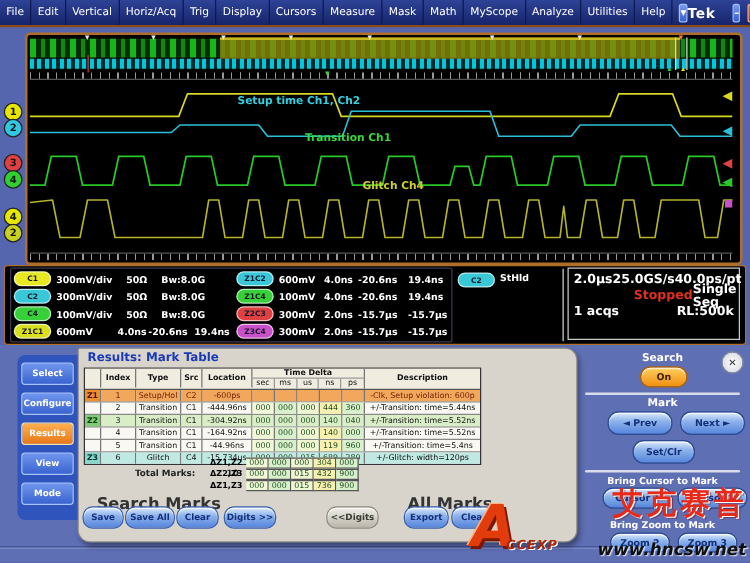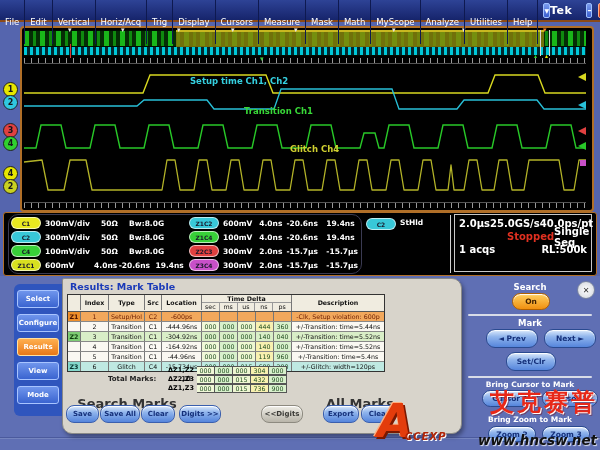--- a/index.html
+++ b/index.html
@@ -5,21 +5,21 @@
   html,body{margin:0;padding:0;}
   body{
     position:relative;width:600px;height:450px;overflow:hidden;
     background:#5f6fb4;font-family:"DejaVu Sans","Liberation Sans",sans-serif;
     -webkit-font-smoothing:antialiased;
   }
   
   .menubar{position:absolute;top:0;left:0;width:600px;height:20px;
     background:linear-gradient(#2e4396,#16246b);display:flex;align-items:center;
     color:#fff;font-size:8.5px;z-index:5;}
-  .menu-item{padding:12px 5px;height:100%;display:flex;align-items:center;
+  .menu-item{padding:0 5px;height:100%;display:flex;align-items:center;
     border-right:1px solid #0e1950;white-space:nowrap;cursor:default;}
   .menu-drop{width:16px;height:13px;margin-left:5px;background:linear-gradient(#7a9bec,#3a5fd0);
     border:1px solid #9fc0ff;border-radius:2px;font-size:6px;display:flex;align-items:center;justify-content:center;}
   .mspacer{flex:1}
   .tek-logo{font-weight:bold;font-size:11px;letter-spacing:0.5px;margin-right:14px;text-align:right;}
   .win-btn{width:18px;height:13px;border-radius:2px;margin-right:6px;display:flex;
     align-items:center;justify-content:center;font-size:8px;font-weight:bold;}
   .btn-min{background:linear-gradient(#7a9bec,#3a5fd0);border:1px solid #9fc0ff;color:#fff;}
   .btn-close{background:linear-gradient(#f07040,#c03010);border:1px solid #ffb090;color:#fff;margin-right:4px;}
   .top-line{position:absolute;top:20px;left:0;width:600px;height:2px;background:#8a4a18;}
@@ -55,21 +55,21 @@
   .lbl-transition{color:#38d838;left:222px;top:78px;}
   .lbl-glitch{color:#cfcf30;left:268px;top:116px;}
   
   .ch-mark{position:absolute;left:3px;width:13px;height:13px;border-radius:50%;
     border:1px solid #222;color:#15151a;font-size:8px;font-weight:bold;
     display:flex;align-items:center;justify-content:center;z-index:4;}
   
   .readouts{position:absolute;left:3px;top:190px;width:592px;height:62px;background:#000;
     border:1px solid #b06f28;border-radius:3px;color:#fff;}
   .ro-zone{position:absolute;top:1px;height:58px;}
-  .ro-cols{left:4px;width:352px;border:1px solid #3a3a52;border-radius:10px;}
+  .ro-cols{left:4px;width:352px;border:1px solid #3a3a52;border-radius:2px;}
   .ro-col{position:absolute;top:1px;}
   .ro-col1{left:2px;width:176px;} .ro-col2{left:180px;width:170px;}
   .ro-row{display:flex;align-items:center;height:14px;}
   .ro-badge{display:inline-flex;align-items:center;justify-content:center;
     min-width:24px;height:10px;border-radius:6px;border:1px solid rgba(255,255,255,.65);
     color:#18182a;font-size:6px;font-weight:bold;margin-right:4px;padding:0 2px;}
   .ro-f{font-size:7.5px;font-weight:bold;white-space:nowrap;}
   .ro-col1 .f0{width:56px;} .ro-col1 .f1{width:28px;} .ro-col1 .f2{width:42px;} .ro-col1 .f3{width:36px;}
   .ro-col2 .f0{width:40px;} .ro-col2 .f1{width:30px;} .ro-col2 .f2{width:44px;} .ro-col2 .f3{width:36px;}
   .ro-sthld{left:362px;width:80px;display:flex;align-items:flex-start;padding-top:4px;}

